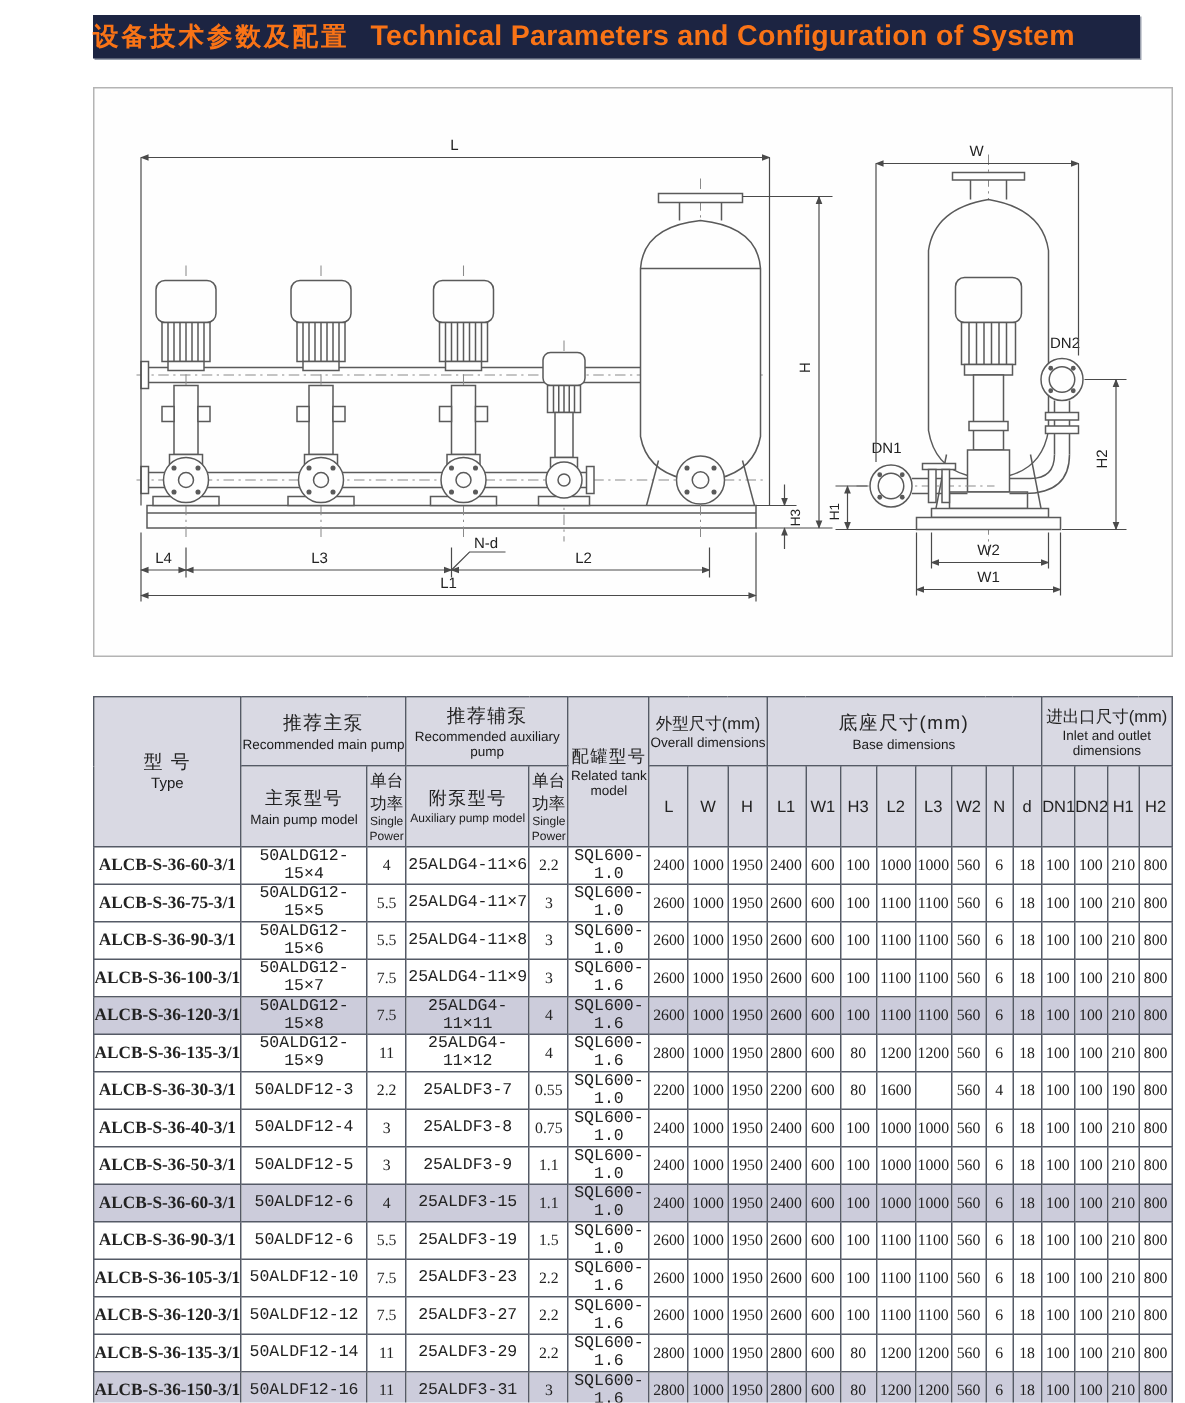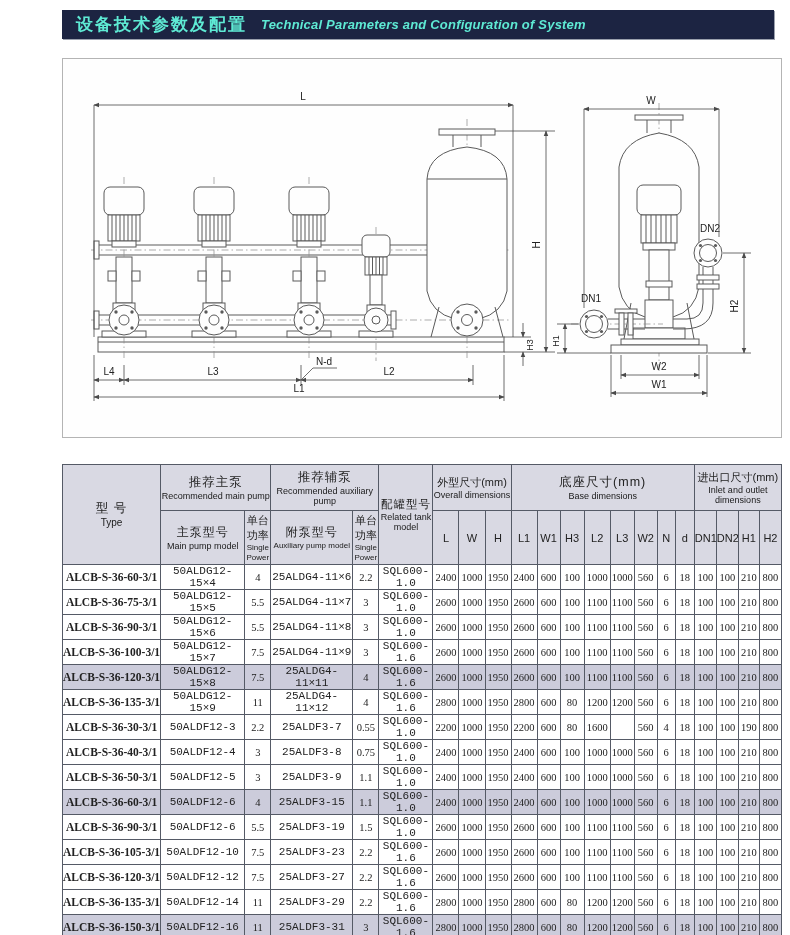--- a/index.html
+++ b/index.html
@@ -5,26 +5,26 @@
   html,body{margin:0;padding:0;}
   body{
     width:790px;height:935px;background:#ffffff;
     font-family:"Liberation Sans",sans-serif;color:#222;
     position:relative;overflow:hidden;
   }
   .content{padding:10px 8px 0 62px;width:720px;}
 
   
   .title-bar{
-    width:698px;height:29px;background:#1c2442;color:#5eead4;
-    display:flex;align-items:center;padding-left:14px;
+    width:698px;height:29px;background:#1c2442;color:#f97316;
+    display:flex;align-items:center;
     box-shadow:1px 1px 0 #9aa0ad;
   }
   .title-zh{font-size:17px;font-weight:bold;letter-spacing:2px;}
-  .title-en{font-size:13px;font-weight:bold;margin-left:14px;letter-spacing:0.2px;font-style:italic;}
+  .title-en{font-size:19px;font-weight:bold;margin-left:14px;letter-spacing:0.2px;}
 
   
   .drawing-box{
     margin-top:19px;width:718px;height:378px;
     border:1px solid #b4b4b4;background:#fefefe;
   }
   svg{display:block;}
   .ln{stroke:#5a5a5a;fill:none;stroke-width:1;}
   .fw{stroke:#5a5a5a;fill:#fefefe;stroke-width:1;}
   .cl{stroke:#8a8a8a;stroke-width:0.7;stroke-dasharray:7 3 1.5 3;fill:none;}

